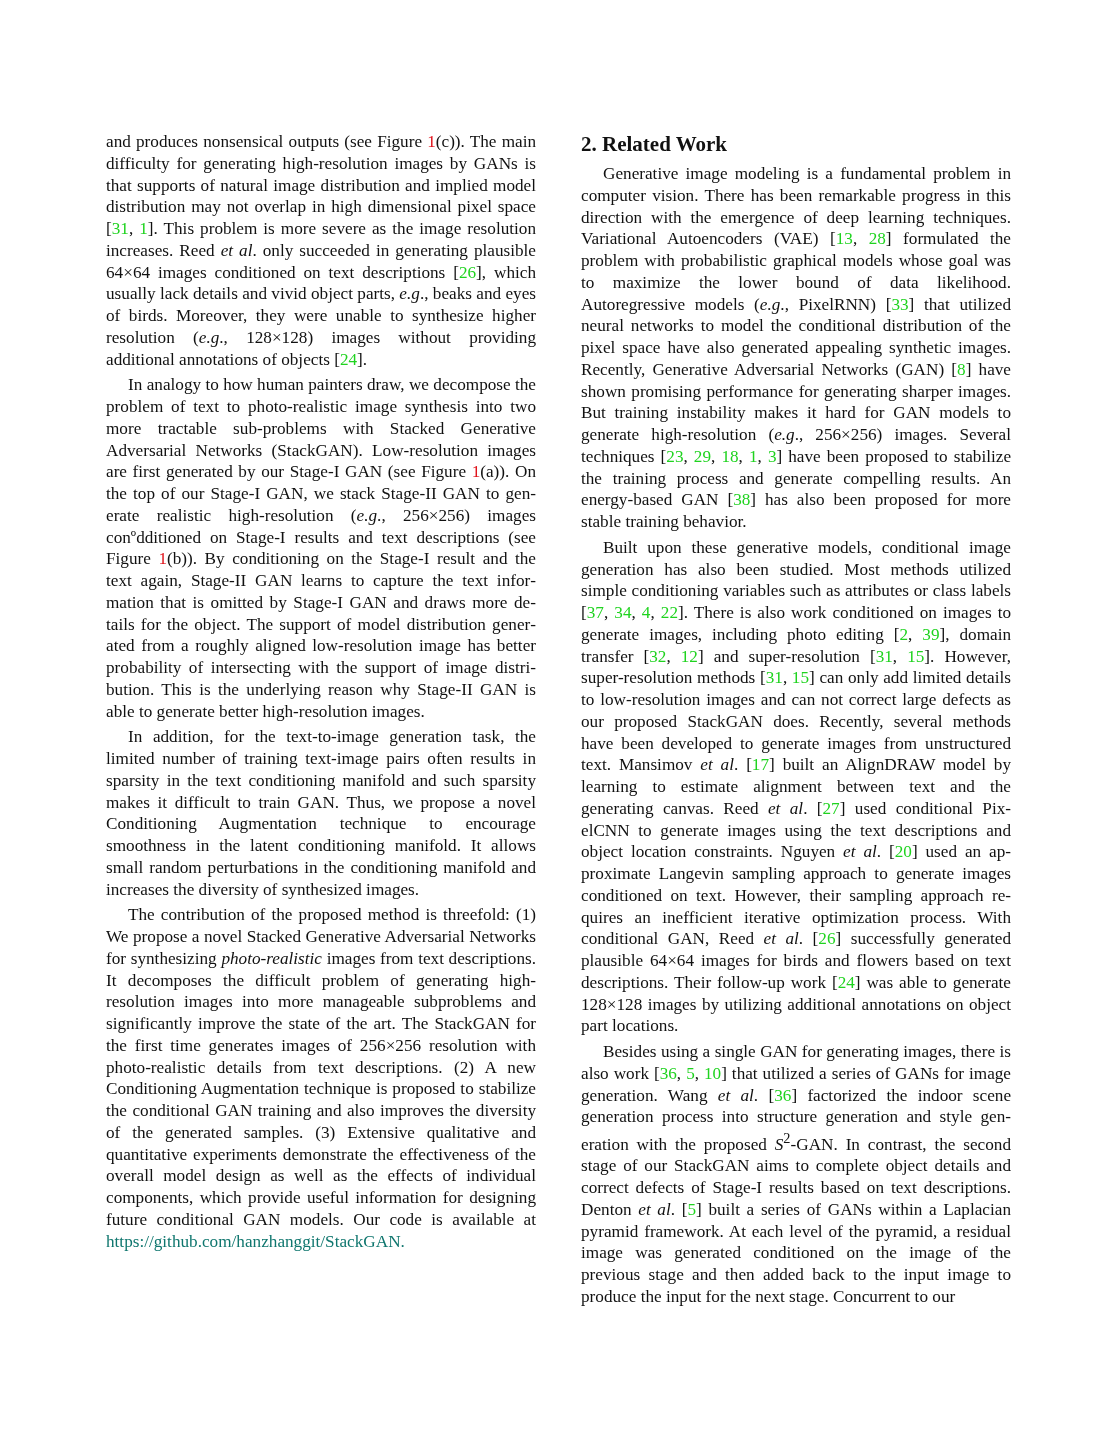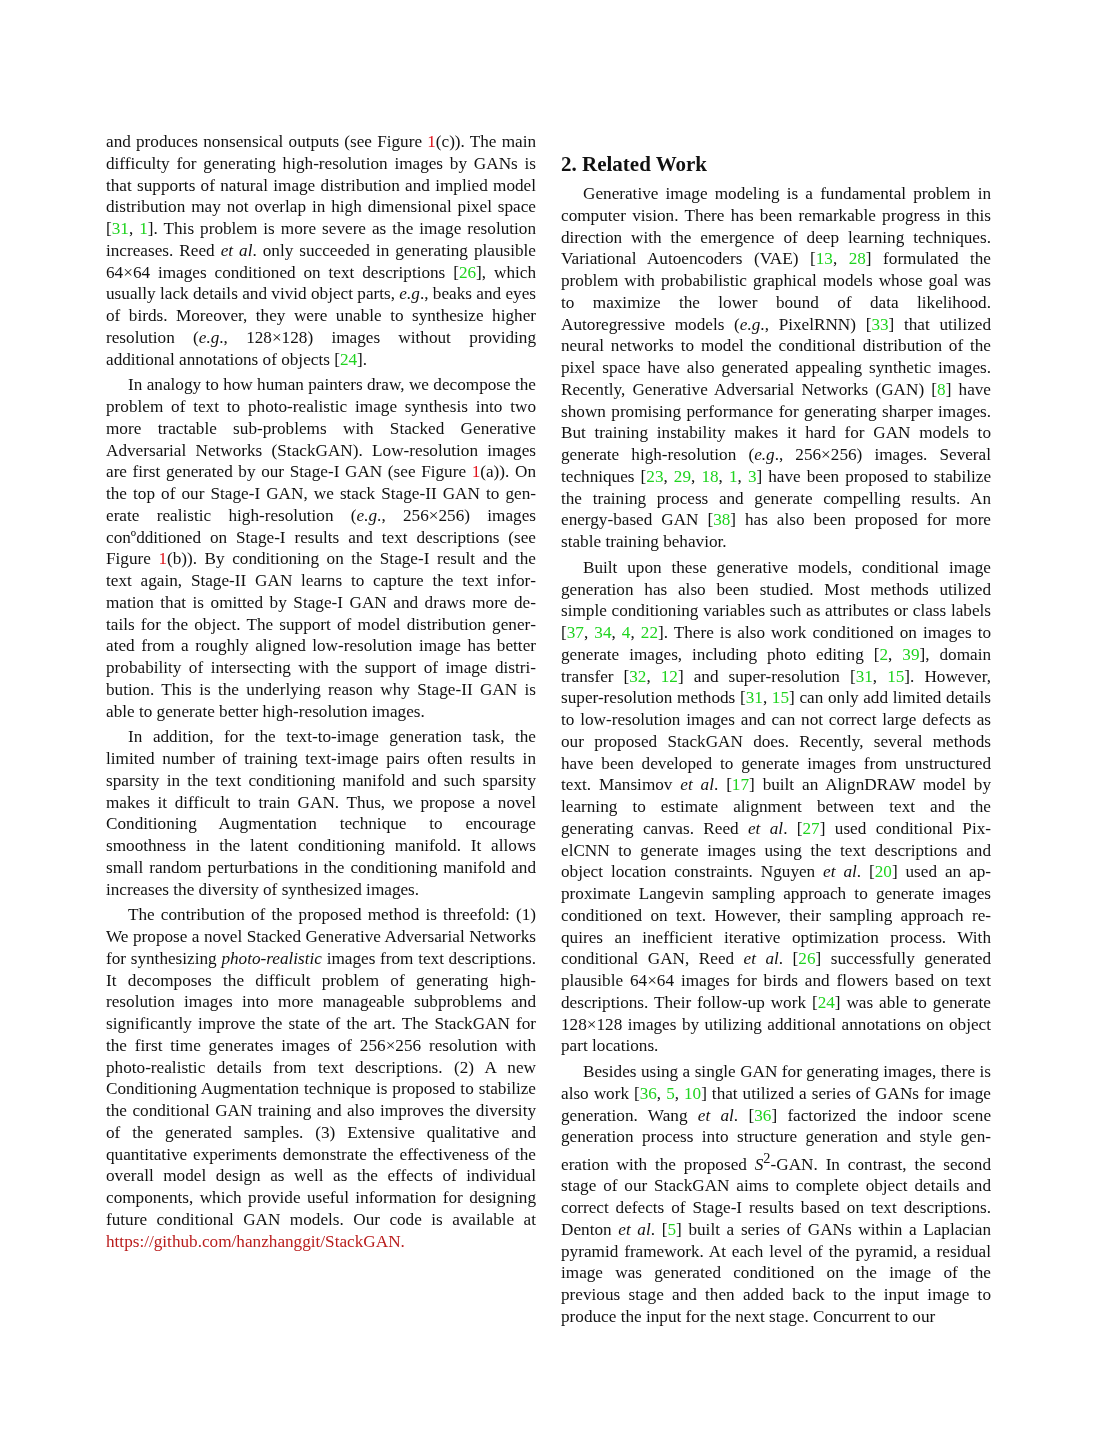--- a/index.html
+++ b/index.html
@@ -1,27 +1,27 @@
 <!DOCTYPE html>
 <html><head>
 <meta charset="utf-8">
 <style>
   html, body { margin: 0; padding: 0; background: #ffffff; }
   body { width: 1113px; height: 1440px; position: relative; overflow: hidden;
          font-family: "Liberation Serif", "DejaVu Serif", serif; color: #111; }
   .col { position: absolute; top: 131px; width: 430px; font-size: 17.2px; line-height: 21.75px;
          text-align: justify; hyphens: manual; }
   .col.left { left: 106px; }
-  .col.right { left: 561px; margin-top: 20px; }
+  .col.right { left: 581px; }
   .col p { margin: 0 0 4px 0; text-indent: 22px; }
   .col p.noindent { text-indent: 0; }
   h2.section { font-size: 21px; font-weight: bold; margin: 0 0 6px 0; line-height: 26px; }
   .cite { color: #1fd31f; text-decoration: none; }
   .figref { color: #e0141c; text-decoration: none; }
-  .url { color: #b91c1c; text-decoration: none; }
+  .url { color: #0f766e; text-decoration: none; }
   em { font-style: italic; }
 </style>
 </head>
 <body>
 
 <div class="col left">
   <p class="noindent"><span>and produces nonsensical outputs (see Figure </span><a class="figref">1</a><span>(c)). The main difficulty for generating high-resolution images by GANs is that supports of natural image distribution and im­plied model distribution may not overlap in high dimen­sional pixel space [</span><a class="cite">31</a><span>, </span><a class="cite">1</a><span>]. This problem is more severe as the image resolution increases. Reed </span><em>et al</em><span>. only suc­ceeded in generating plausible 64×64 images conditioned on text descriptions [</span><a class="cite">26</a><span>], which usually lack details and vivid object parts, </span><em>e.g</em><span>., beaks and eyes of birds. More­over, they were unable to synthesize higher resolution (</span><em>e.g</em><span>., 128×128) images without providing additional annotations of objects [</span><a class="cite">24</a><span>].</span></p>
 
   <p><span>In analogy to how human painters draw, we decompose the problem of text to photo-realistic image synthesis into two more tractable sub-problems with Stacked Generative Adversarial Networks (StackGAN). Low-resolution images are first generated by our Stage-I GAN (see Figure </span><a class="figref">1</a><span>(a)). On the top of our Stage-I GAN, we stack Stage-II GAN to gen­erate realistic high-resolution (</span><em>e.g</em><span>., 256×256) images conºdditioned on Stage-I results and text descriptions (see Fig­ure </span><a class="figref">1</a><span>(b)). By conditioning on the Stage-I result and the text again, Stage-II GAN learns to capture the text infor­mation that is omitted by Stage-I GAN and draws more de­tails for the object. The support of model distribution gener­ated from a roughly aligned low-resolution image has better probability of intersecting with the support of image distri­bution. This is the underlying reason why Stage-II GAN is able to generate better high-resolution images.</span></p>
 

